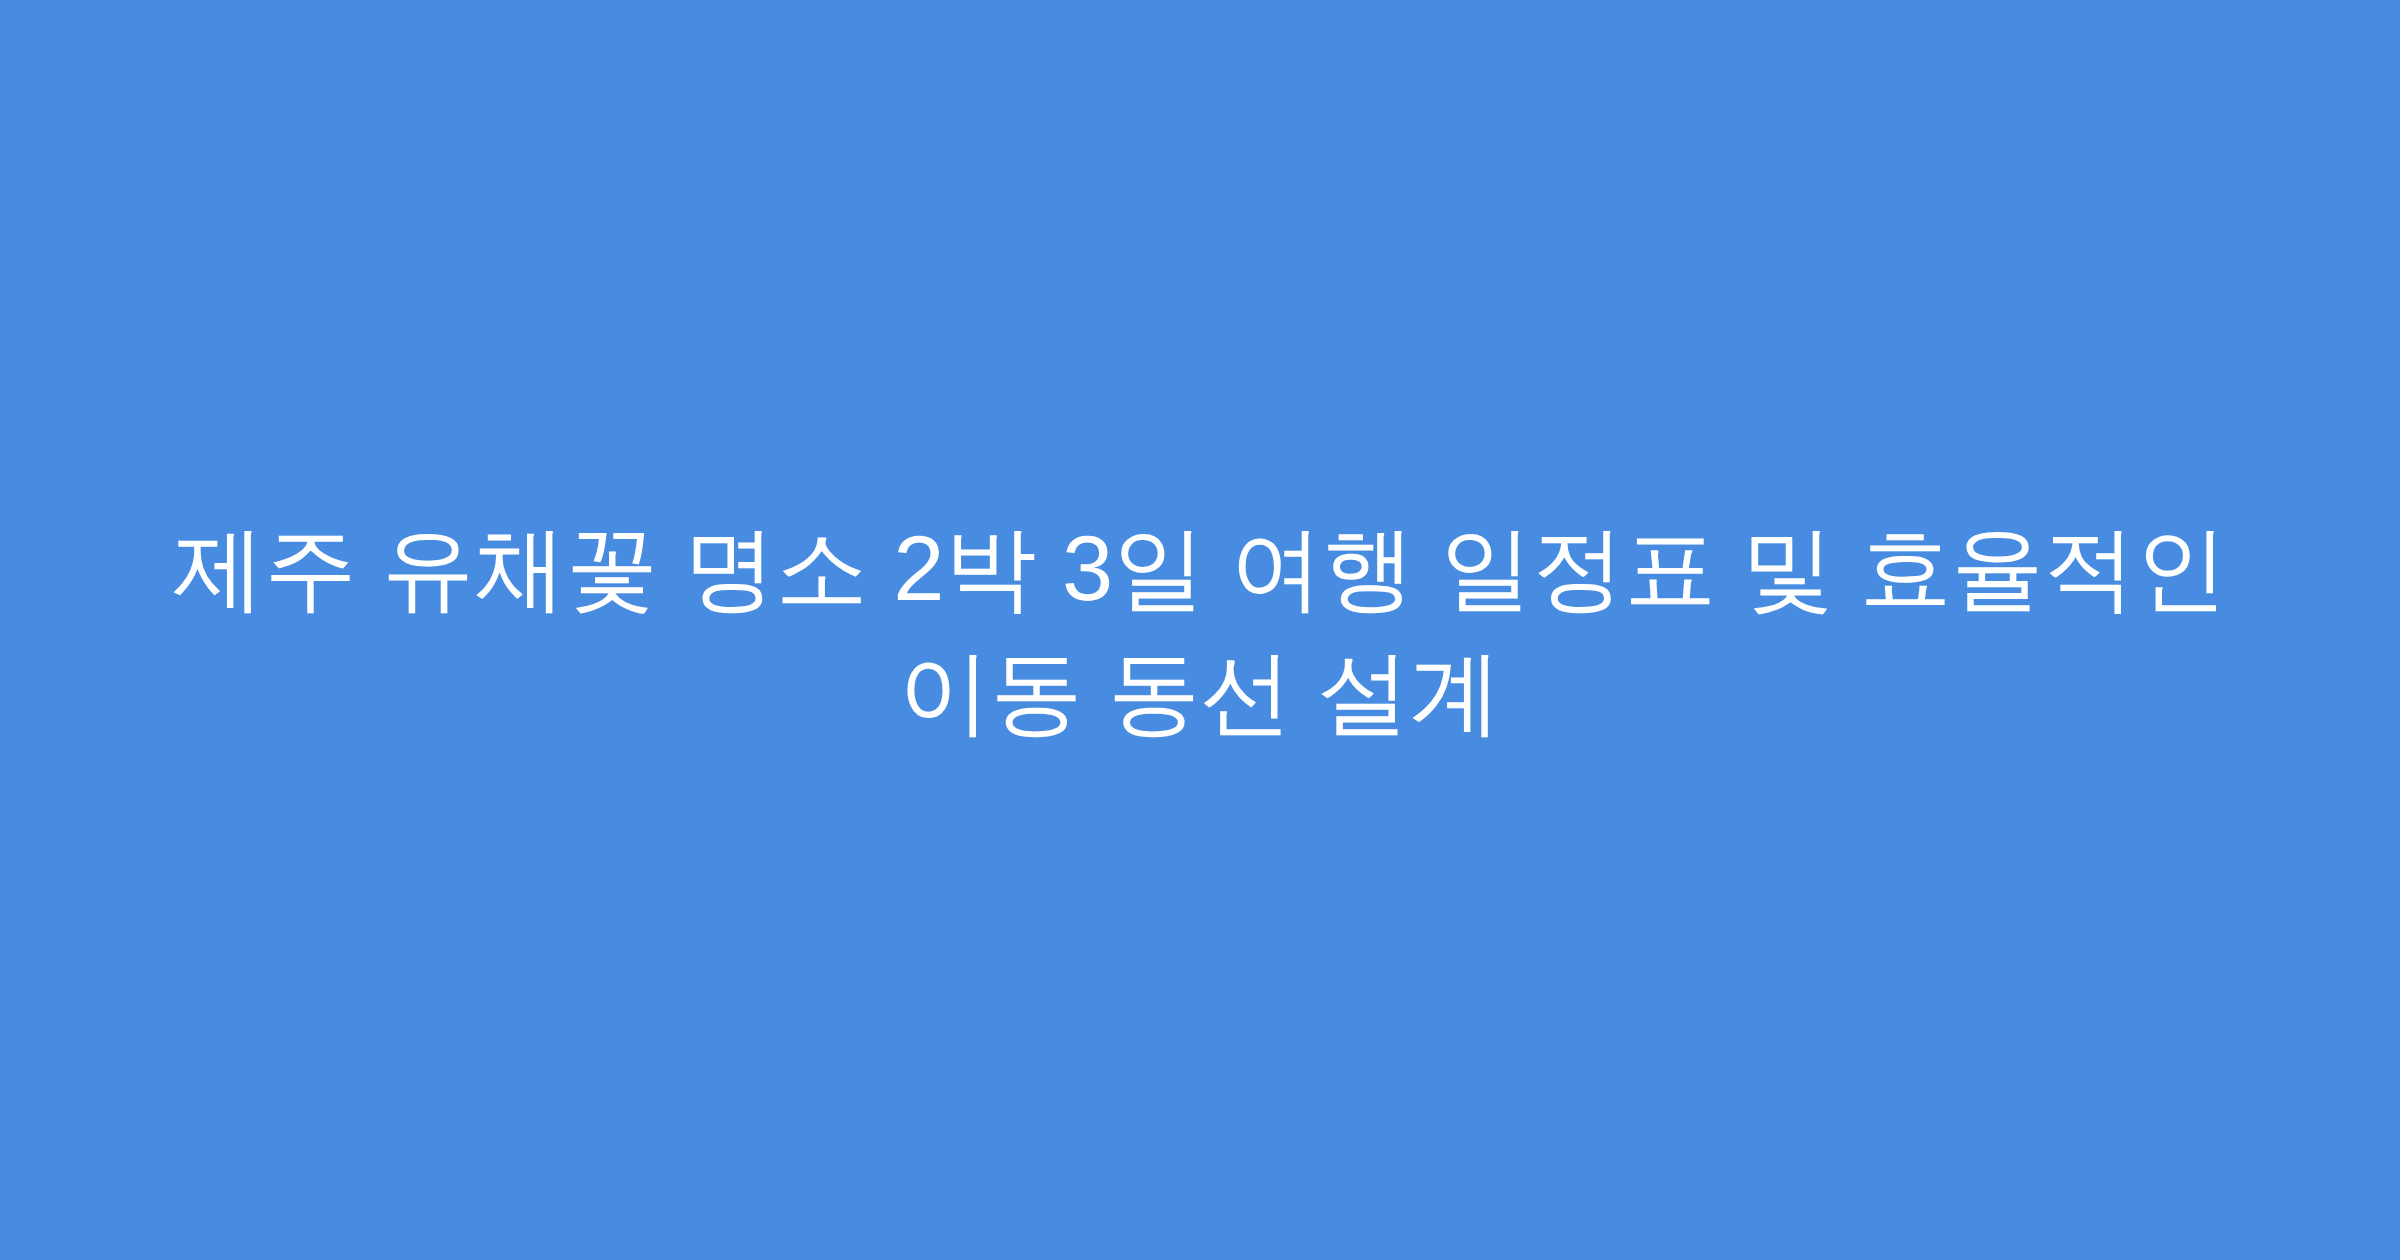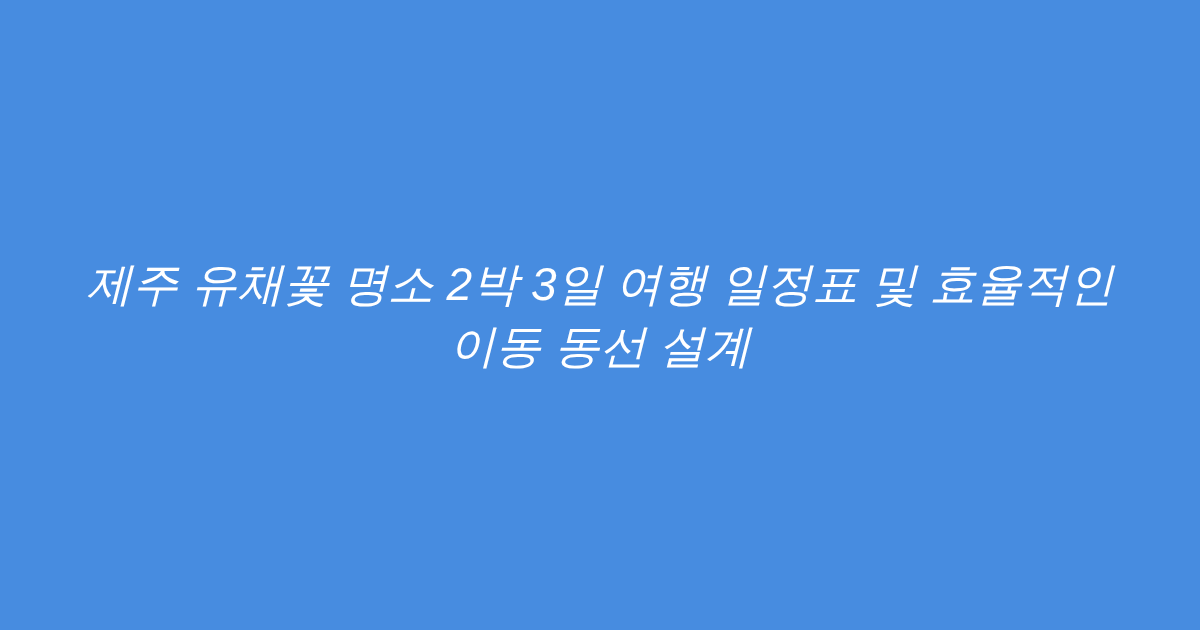--- a/index.html
+++ b/index.html
@@ -42,21 +42,20 @@
     text-align: center;
     color: #FFFFFF;
     font-family: "Liberation Sans", "DejaVu Sans", sans-serif;
     font-size: 46px;
     font-weight: 400;
     line-height: 62px;
     letter-spacing: 0px;
     word-break: keep-all;
     white-space: normal;
     text-rendering: geometricPrecision;
-    font-style: italic;
     -webkit-font-smoothing: antialiased;
   }
 </style>
 </head>
 <body>
 
 <div class="og-card" style="background-color: rgb(71, 140, 224);">
 
   <div class="og-card__inner">
 

